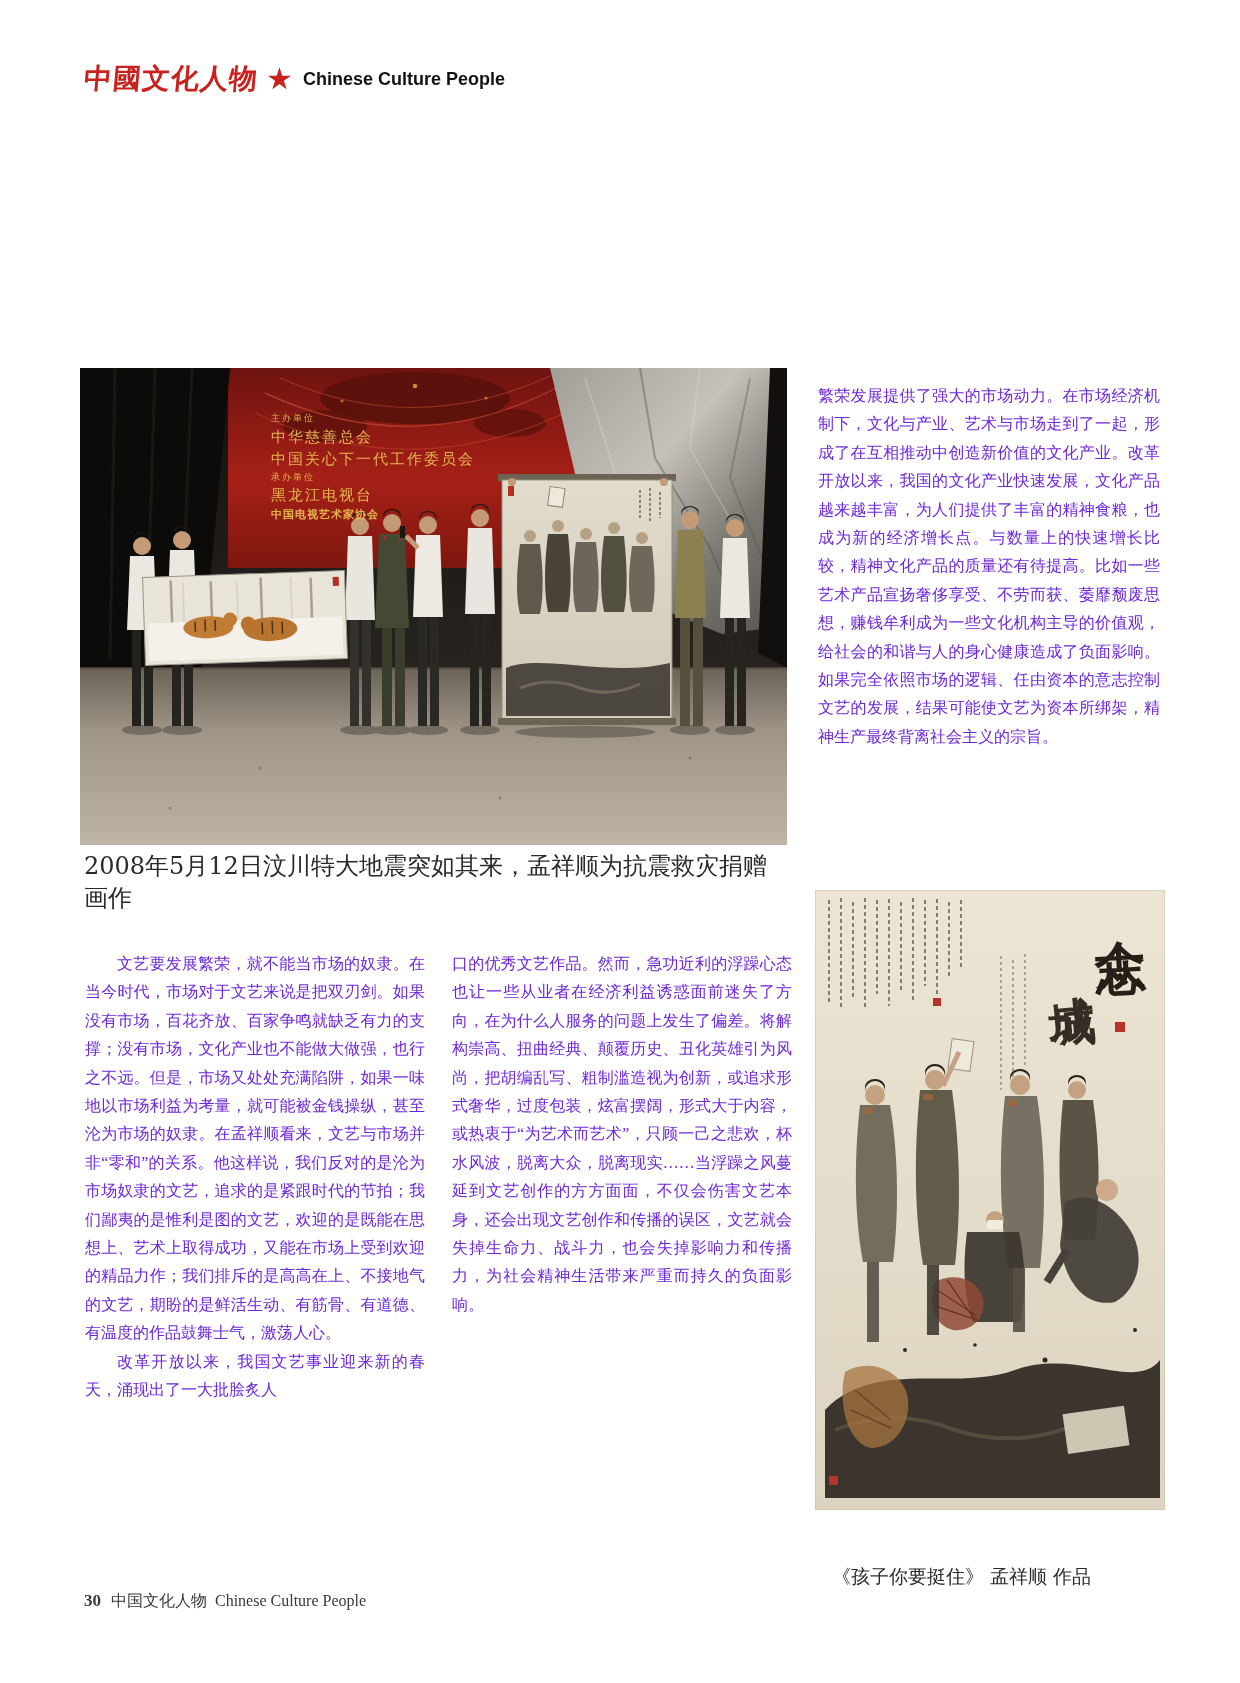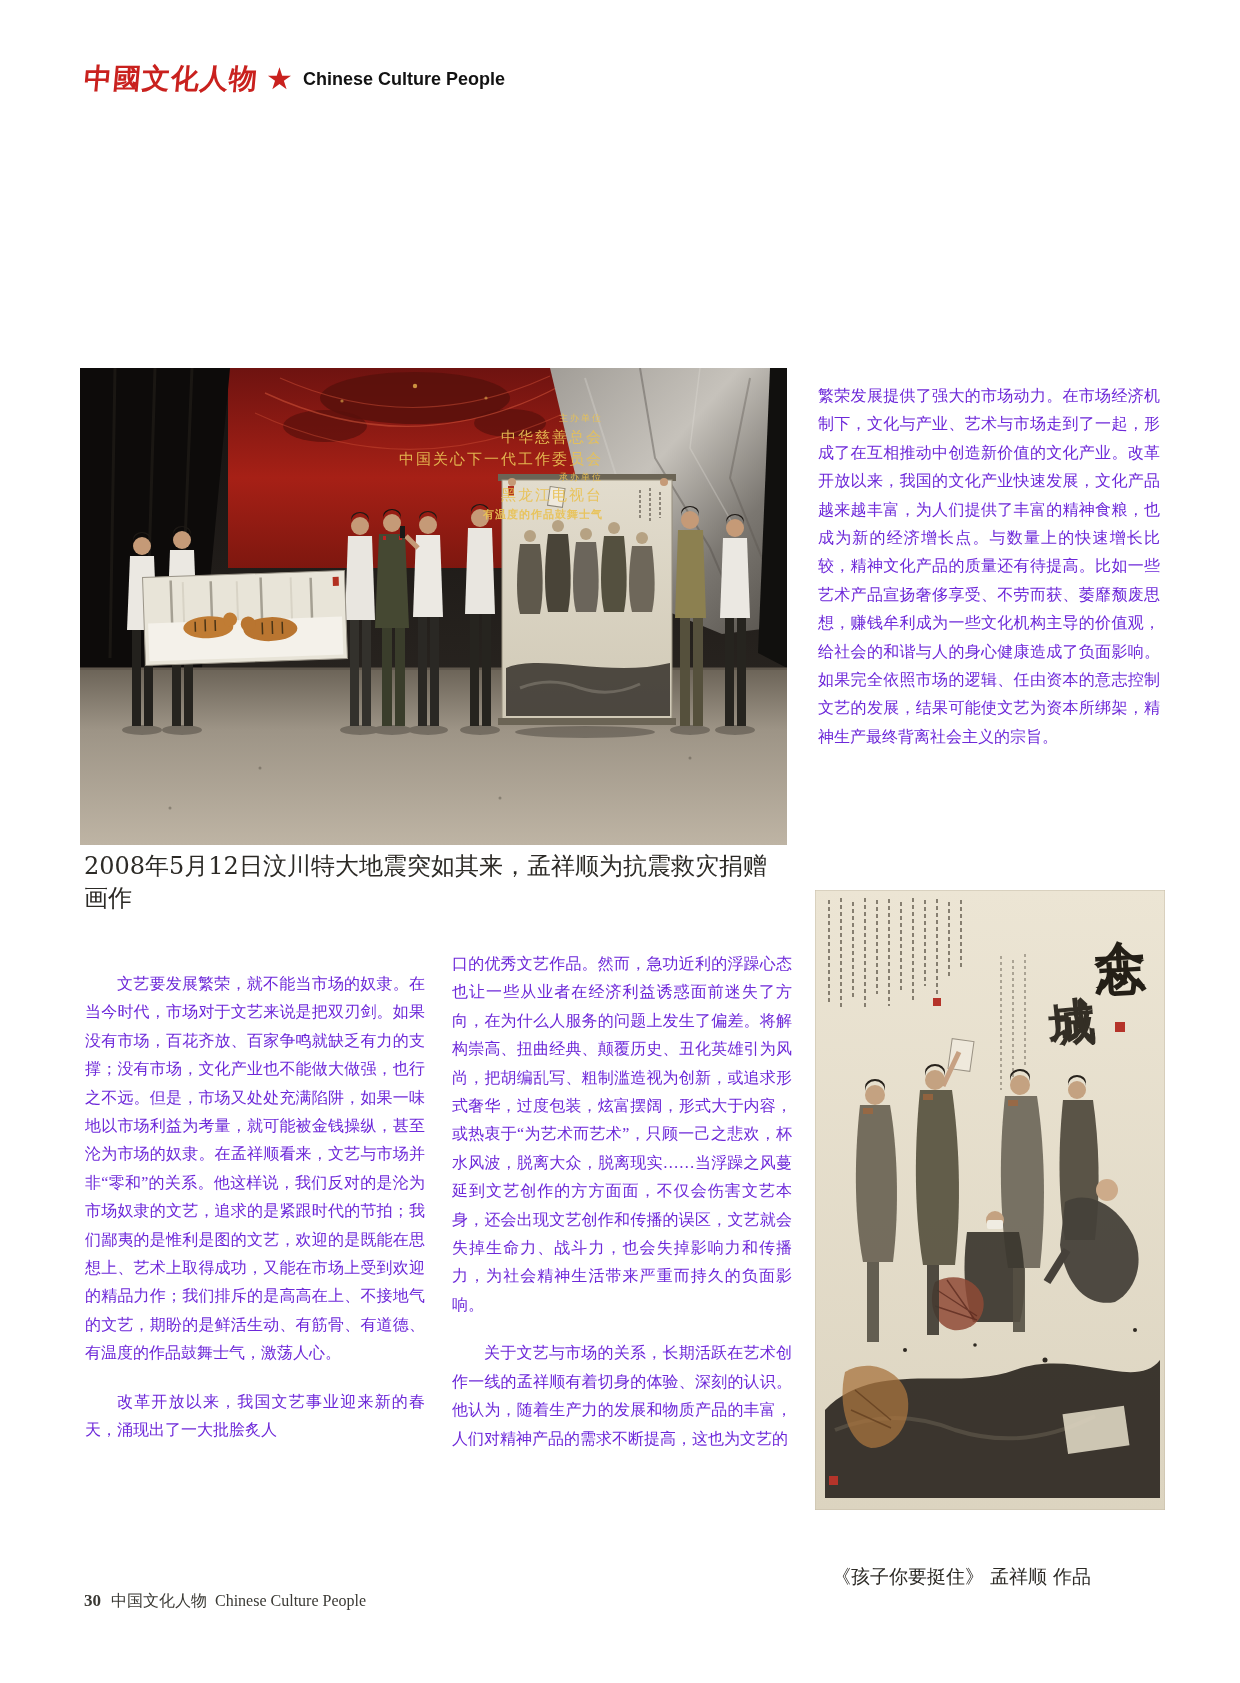--- a/index.html
+++ b/index.html
@@ -13,34 +13,34 @@
   .logo-star{color:#c9211e;font-size:30px;line-height:1;margin:0 10px 0 8px;}
   .logo-en{color:#121212;font-weight:bold;font-size:18px;font-family:"Liberation Sans","DejaVu Sans",sans-serif;}
 
   
   .headline{position:absolute;left:84px;top:208px;width:1080px;font-size:58px;font-weight:bold;
             color:#141414;letter-spacing:2px;font-family:"DejaVu Serif","Liberation Serif",serif;}
 
   
   .photo{position:absolute;left:80px;top:368px;width:707px;height:477px;overflow:hidden;background:#17130f;}
   .photo svg{display:block;}
-  .banner-overlay{position:absolute;left:148px;top:44px;width:375px;text-align:right;
+  .banner-overlay{position:absolute;left:148px;top:44px;width:375px;text-align:left;
                   color:#e9c254;font-family:"DejaVu Sans","Liberation Sans",sans-serif;
-                  line-height:1.5;opacity:.92;filter:blur(.3px);}
+                  line-height:1.5;opacity:.92;filter:blur(.3px);padding-left:43px;}
   .bl-s{font-size:9px;letter-spacing:2px;}
   .bl-m{font-size:15px;font-weight:normal;letter-spacing:2px;}
   .bl-l{font-size:11px;font-weight:bold;letter-spacing:1px;}
 
   .photo-caption{position:absolute;left:84px;top:850px;width:704px;font-size:24px;color:#2c2a26;
                  font-family:"DejaVu Serif","Liberation Serif",serif;}
 
   
   .col{position:absolute;text-align:justify;font-size:16px;line-height:28.4px;color:#6d28d9;}
   .col p{margin:0;}
-  .col p.ind{text-indent:2em;margin-top:20px;}
+  .col p.ind{text-indent:2em;}
   .col-intro{left:818px;top:382px;width:342px;}
   .col-left{left:85px;top:950px;width:340px;}
   .col-mid{left:452px;top:950px;width:340px;}
 
   
   .artwork{position:absolute;left:815px;top:890px;width:350px;height:620px;overflow:hidden;}
   .callig{position:absolute;writing-mode:vertical-rl;text-orientation:upright;color:#241f17;
           font-weight:bold;font-family:"DejaVu Serif",serif;letter-spacing:4px;}
   .callig1{right:14px;top:10px;font-size:50px;transform:rotate(-3deg);}
   .callig2{right:66px;top:70px;font-size:46px;transform:rotate(-5deg);opacity:.92;}
@@ -227,37 +227,36 @@
       <circle cx="432" cy="114" r="4" fill="#c59a77"></circle>
         <circle cx="584" cy="114" r="4" fill="#c59a77"></circle>
     </svg>
 
     <div class="banner-overlay">
       <div class="bl-s">主办单位</div>
       <div class="bl-m">中华慈善总会</div>
       <div class="bl-m">中国关心下一代工作委员会</div>
       <div class="bl-s">承办单位</div>
       <div class="bl-m">黑龙江电视台</div>
-      <div class="bl-l">有温度的作品鼓舞士气</div>
+      <div class="bl-l">中国电视艺术家协会</div>
     </div>
   </div>
 
   <div class="photo-caption">2008年5月12日汶川特大地震突如其来，孟祥顺为抗震救灾捐赠画作</div>
 
   <div class="col col-intro">
     <p>繁荣发展提供了强大的市场动力。在市场经济机制下，文化与产业、艺术与市场走到了一起，形成了在互相推动中创造新价值的文化产业。改革开放以来，我国的文化产业快速发展，文化产品越来越丰富，为人们提供了丰富的精神食粮，也成为新的经济增长点。与数量上的快速增长比较，精神文化产品的质量还有待提高。比如一些艺术产品宣扬奢侈享受、不劳而获、萎靡颓废思想，赚钱牟利成为一些文化机构主导的价值观，给社会的和谐与人的身心健康造成了负面影响。如果完全依照市场的逻辑、任由资本的意志控制文艺的发展，结果可能使文艺为资本所绑架，精神生产最终背离社会主义的宗旨。</p>
   </div>
 
   <div class="col col-left">
     <p class="ind">文艺要发展繁荣，就不能当市场的奴隶。在当今时代，市场对于文艺来说是把双刃剑。如果没有市场，百花齐放、百家争鸣就缺乏有力的支撑；没有市场，文化产业也不能做大做强，也行之不远。但是，市场又处处充满陷阱，如果一味地以市场利益为考量，就可能被金钱操纵，甚至沦为市场的奴隶。在孟祥顺看来，文艺与市场并非“零和”的关系。他这样说，我们反对的是沦为市场奴隶的文艺，追求的是紧跟时代的节拍；我们鄙夷的是惟利是图的文艺，欢迎的是既能在思想上、艺术上取得成功，又能在市场上受到欢迎的精品力作；我们排斥的是高高在上、不接地气的文艺，期盼的是鲜活生动、有筋骨、有道德、有温度的作品鼓舞士气，激荡人心。</p>
     <p class="ind">改革开放以来，我国文艺事业迎来新的春天，涌现出了一大批脍炙人</p>
   </div>
   <div class="col col-mid">
     <p>口的优秀文艺作品。然而，急功近利的浮躁心态也让一些从业者在经济利益诱惑面前迷失了方向，在为什么人服务的问题上发生了偏差。将解构崇高、扭曲经典、颠覆历史、丑化英雄引为风尚，把胡编乱写、粗制滥造视为创新，或追求形式奢华，过度包装，炫富摆阔，形式大于内容，或热衷于“为艺术而艺术”，只顾一己之悲欢，杯水风波，脱离大众，脱离现实……当浮躁之风蔓延到文艺创作的方方面面，不仅会伤害文艺本身，还会出现文艺创作和传播的误区，文艺就会失掉生命力、战斗力，也会失掉影响力和传播力，为社会精神生活带来严重而持久的负面影响。</p>
-    <p class="ind">关于文艺与市场的关系，长期活跃在艺术创作一线的孟祥顺有着切身的体验、深刻的认识。他认为，随着生产力的发展和物质产品的丰富，人们对精神产品的需求不断提高，这也为文艺的</p>
   </div>
 
   <div class="artwork">
     <svg width="350" height="620" viewBox="0 0 350 620">
       <defs>
         <linearGradient id="paperG" x1="0" y1="0" x2="0" y2="1">
           <stop offset="0" stop-color="#ece5d4"></stop>
             <stop offset="1" stop-color="#dcd4c0"></stop>
         </linearGradient>
       </defs>

